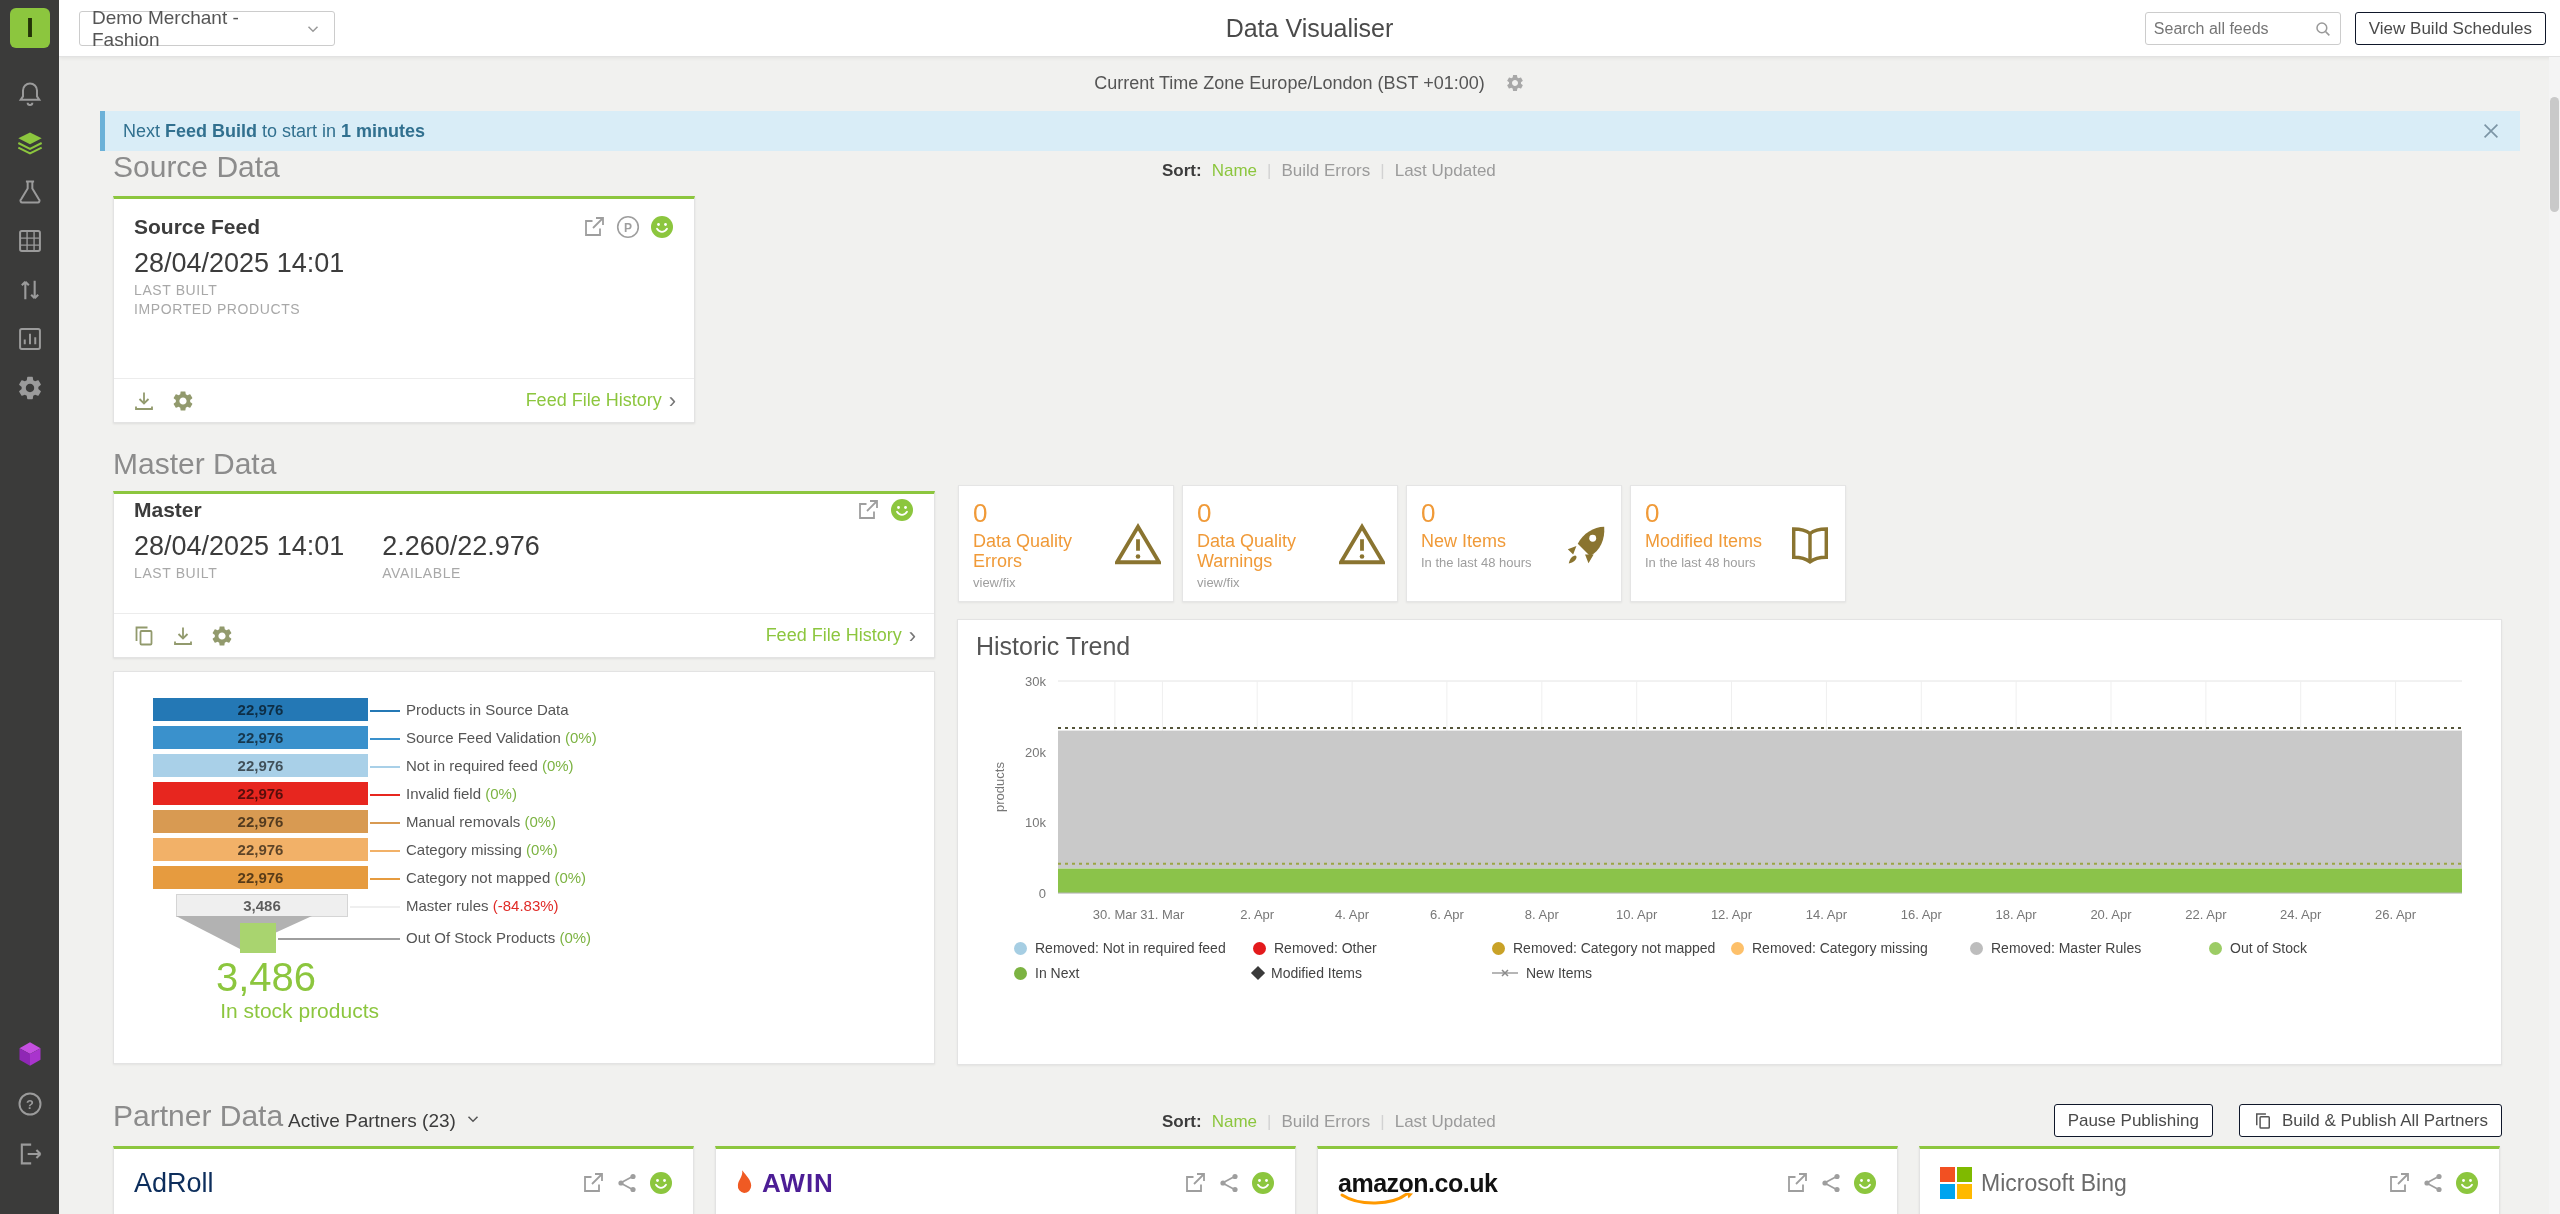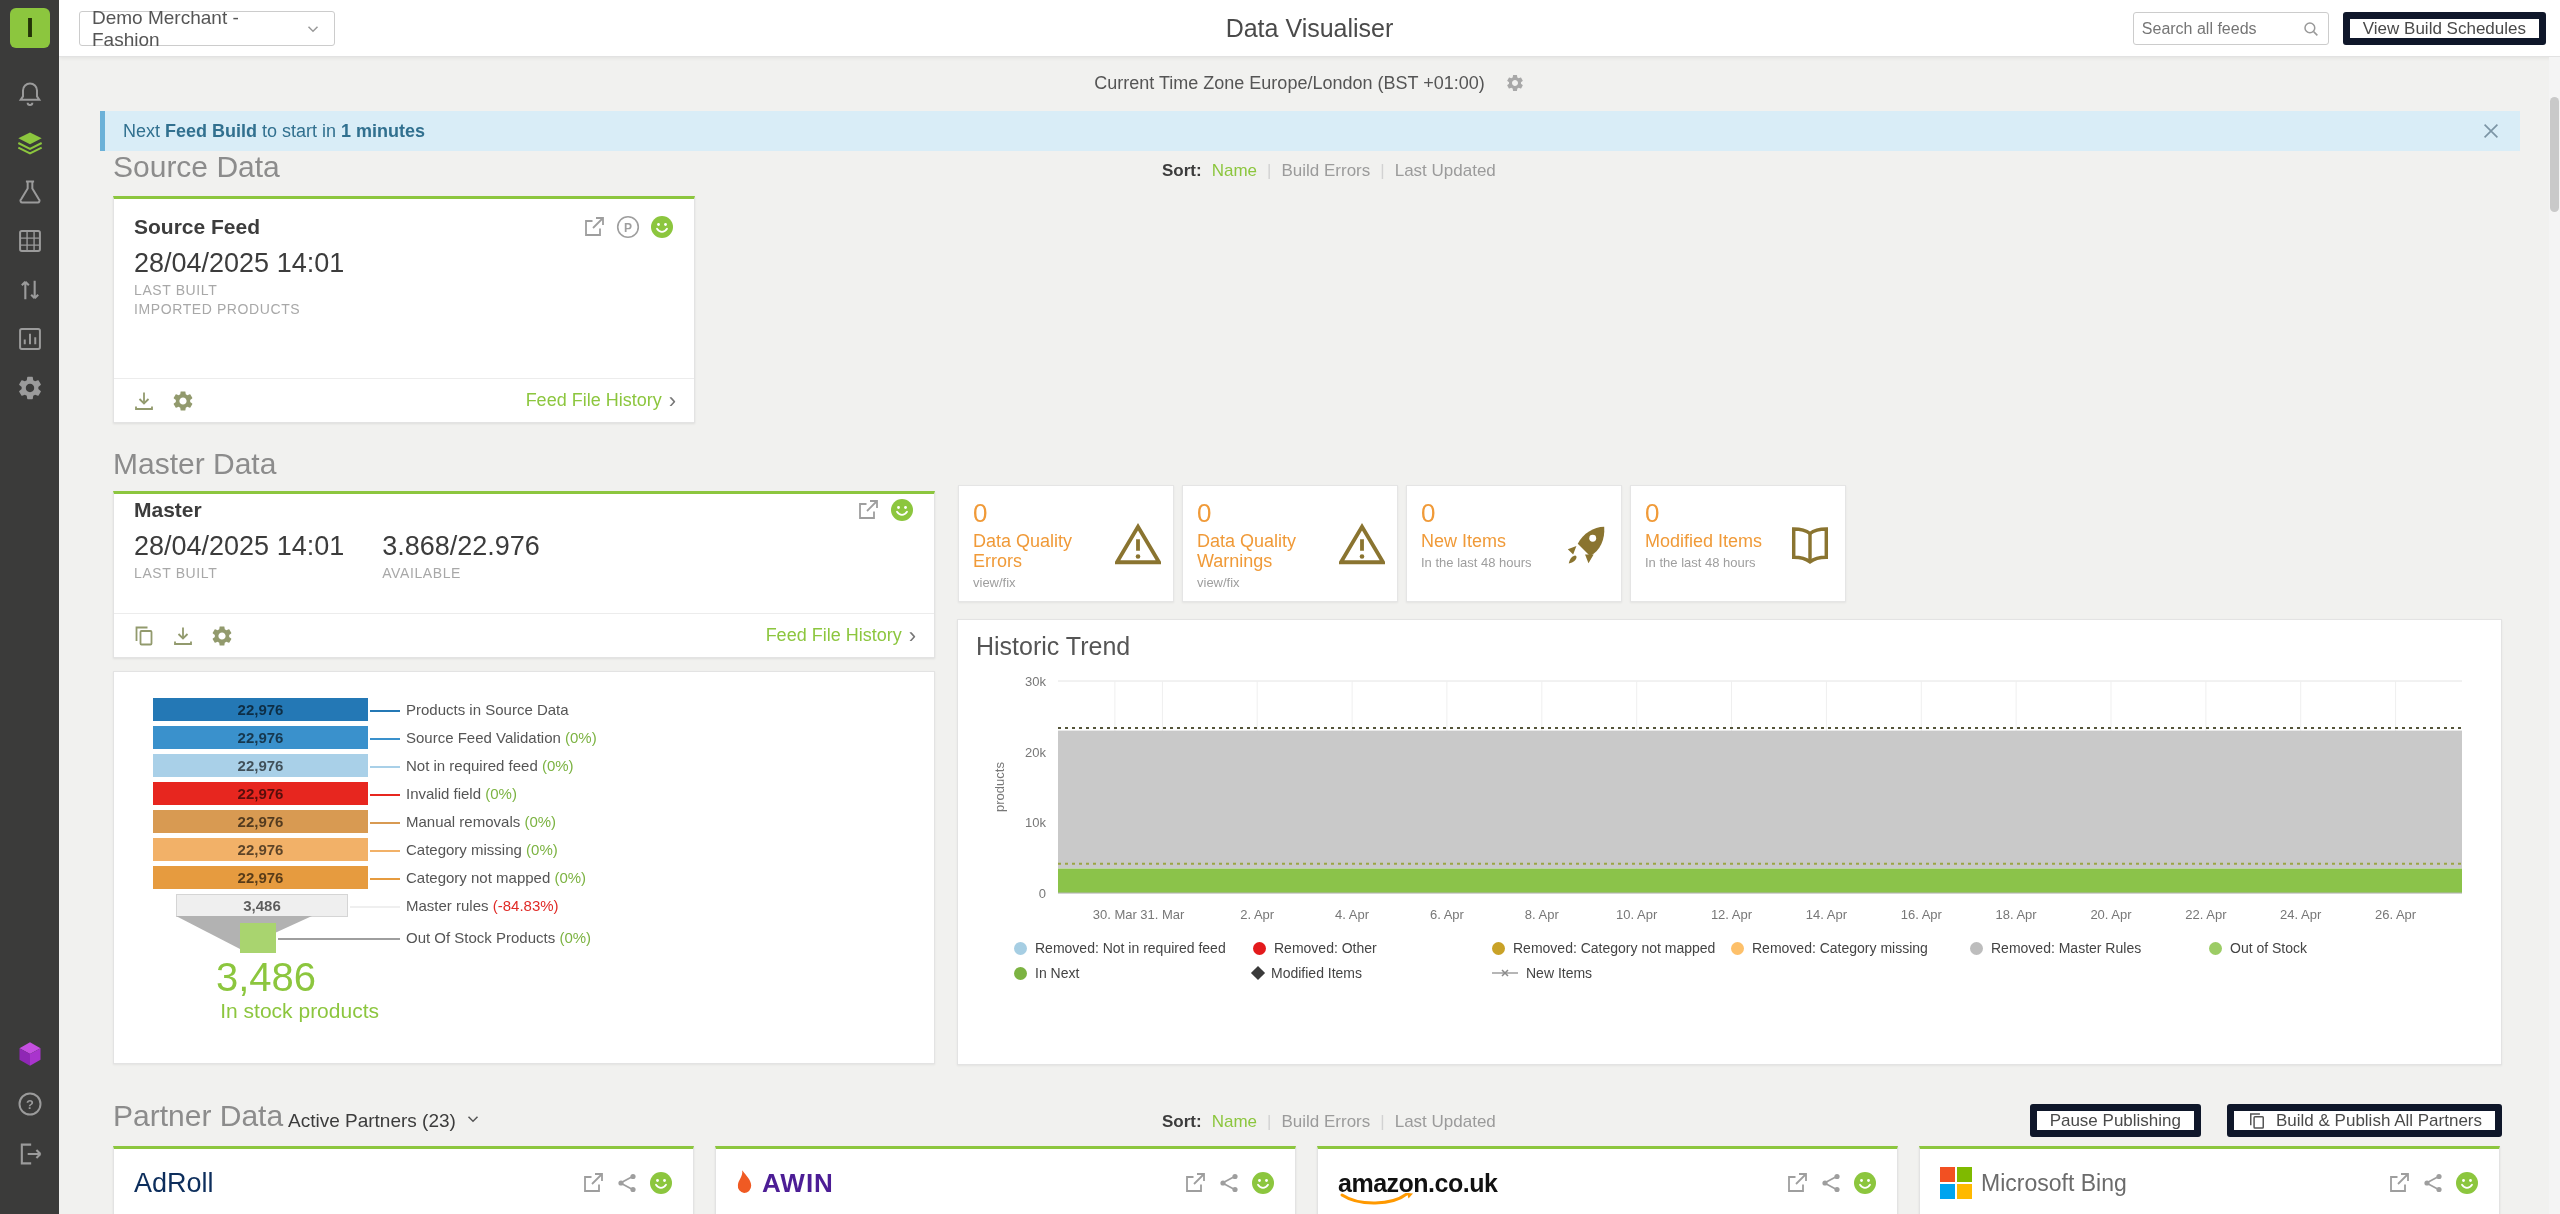--- a/index.html
+++ b/index.html
@@ -18,21 +18,21 @@
 #topbar{position:absolute;left:59px;right:0;top:0;height:57px;background:#fff;border-bottom:1px solid #e2e2e2;box-shadow:0 1px 4px rgba(0,0,0,.07);z-index:20}
 #merchant{position:absolute;left:20px;top:11px;width:256px;height:35px;border:1px solid #ccc;border-radius:3px;background:#fff;display:flex;align-items:center;padding:0 12px;font-size:19px;color:#555;cursor:pointer}
 #merchant .chev{margin-left:auto;width:18px;height:18px;color:#999}
 #merchant .chev svg{width:18px;height:18px}
 #page-title{position:absolute;left:0;right:0;top:0;height:57px;display:flex;align-items:center;justify-content:center;font-size:25px;font-weight:400;color:#4a4a4a}
 #topbar-right{position:absolute;right:14px;top:12px;display:flex;gap:14px;align-items:center}
 #search-box{width:196px;height:33px;border:1px solid #ccc;border-radius:3px;display:flex;align-items:center;padding:0 8px;background:#fff}
 #search-box input{border:0;outline:0;flex:1;font-size:16px;color:#555;font-family:inherit;min-width:0;background:transparent}
 #search-box .icon{width:18px;height:18px;color:#999;cursor:pointer}
 #search-box .icon svg{width:18px;height:18px}
-.btn{height:33px;border:7px solid #0f172a;border-radius:3px;background:#fff;font-size:17px;color:#4a4a4a;padding:0 13px;display:flex;align-items:center;gap:9px;cursor:pointer}
+.btn{height:33px;border:1px solid #0f172a;border-radius:3px;background:#fff;font-size:17px;color:#4a4a4a;padding:0 13px;display:flex;align-items:center;gap:9px;cursor:pointer}
 
 #timezone{position:absolute;left:59px;right:0;top:57px;height:52px;display:flex;align-items:center;justify-content:center;gap:20px;font-size:18px;color:#555}
 #timezone .icon{width:20px;height:20px;color:#a8a8a8;cursor:pointer}
 #timezone .icon svg{width:20px;height:20px}
 #banner{position:absolute;left:100px;top:111px;width:2420px;height:40px;background:#d9edf7;border-left:5px solid #6bb1d8;display:flex;align-items:center;gap:5px;padding:0 18px;font-size:18px;color:#31708f}
 #banner-close{margin-left:auto;width:22px;height:22px;color:#7c95a5;cursor:pointer}
 #banner-close svg{width:22px;height:22px}
 
 .sec-heading{position:absolute;font-size:30px;font-weight:400;color:#8c8c8c;white-space:nowrap}
 #src-heading{left:113px;top:150px}
@@ -313,21 +313,21 @@
           </svg>
         </span>
       </div>
   </div>
   <div class="mcols">
     <div>
       <div class="value">28/04/2025 14:01</div>
       <div class="vlabel">LAST BUILT</div>
     </div>
     <div>
-      <div class="value">3.868/22.976</div>
+      <div class="value">2.260/22.976</div>
       <div class="vlabel">AVAILABLE</div>
     </div>
   </div>
   <div class="card-foot">
     <div class="foot-icons">
         <span class="cicon">
           <svg viewBox="0 0 24 24" fill="none" stroke="currentColor" stroke-width="1.8">
             <rect x="8.5" y="7" width="11" height="13.5" rx="1"></rect>
             <path d="M15.5 3.5H4.5V17"></path>
           </svg>

